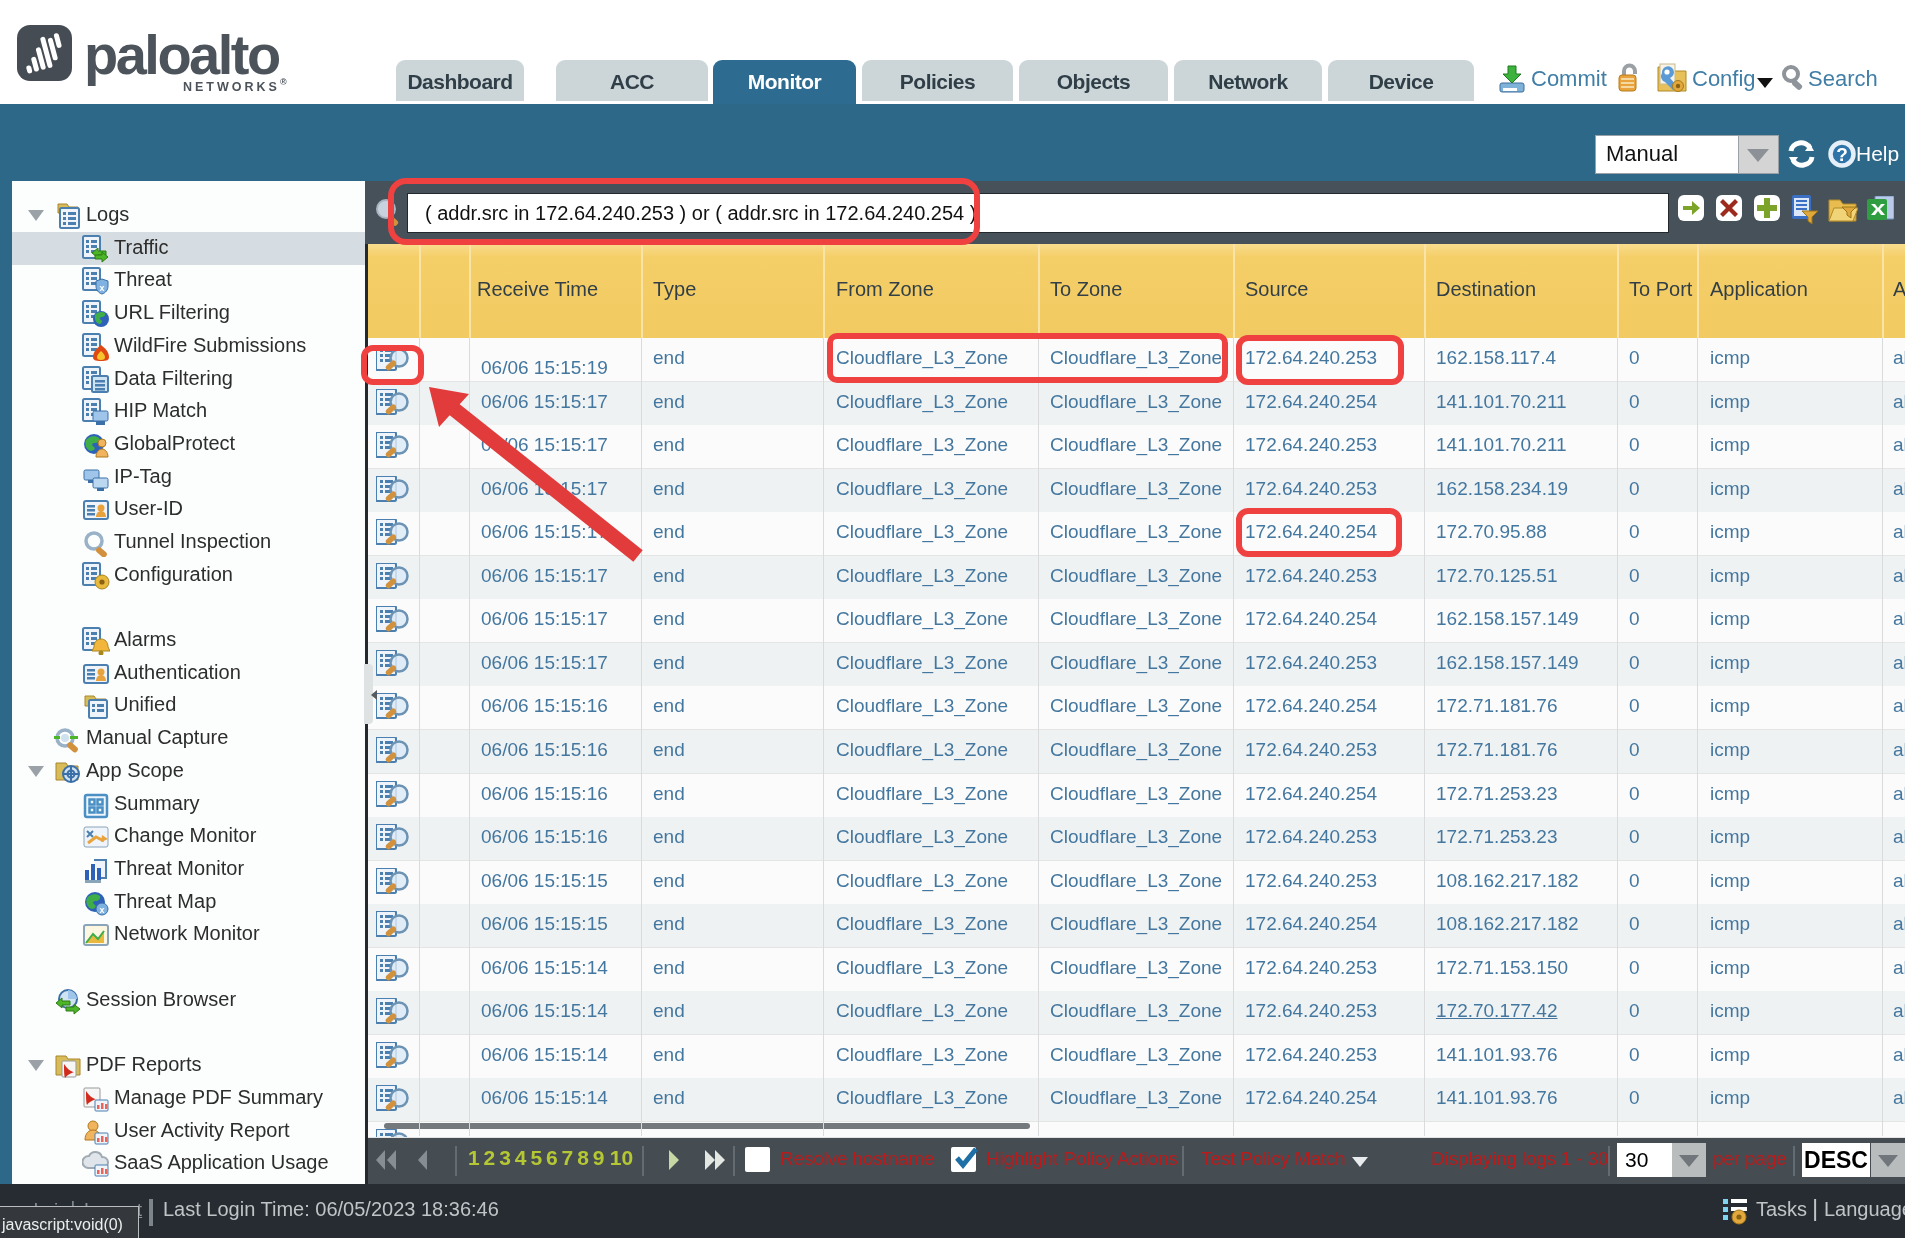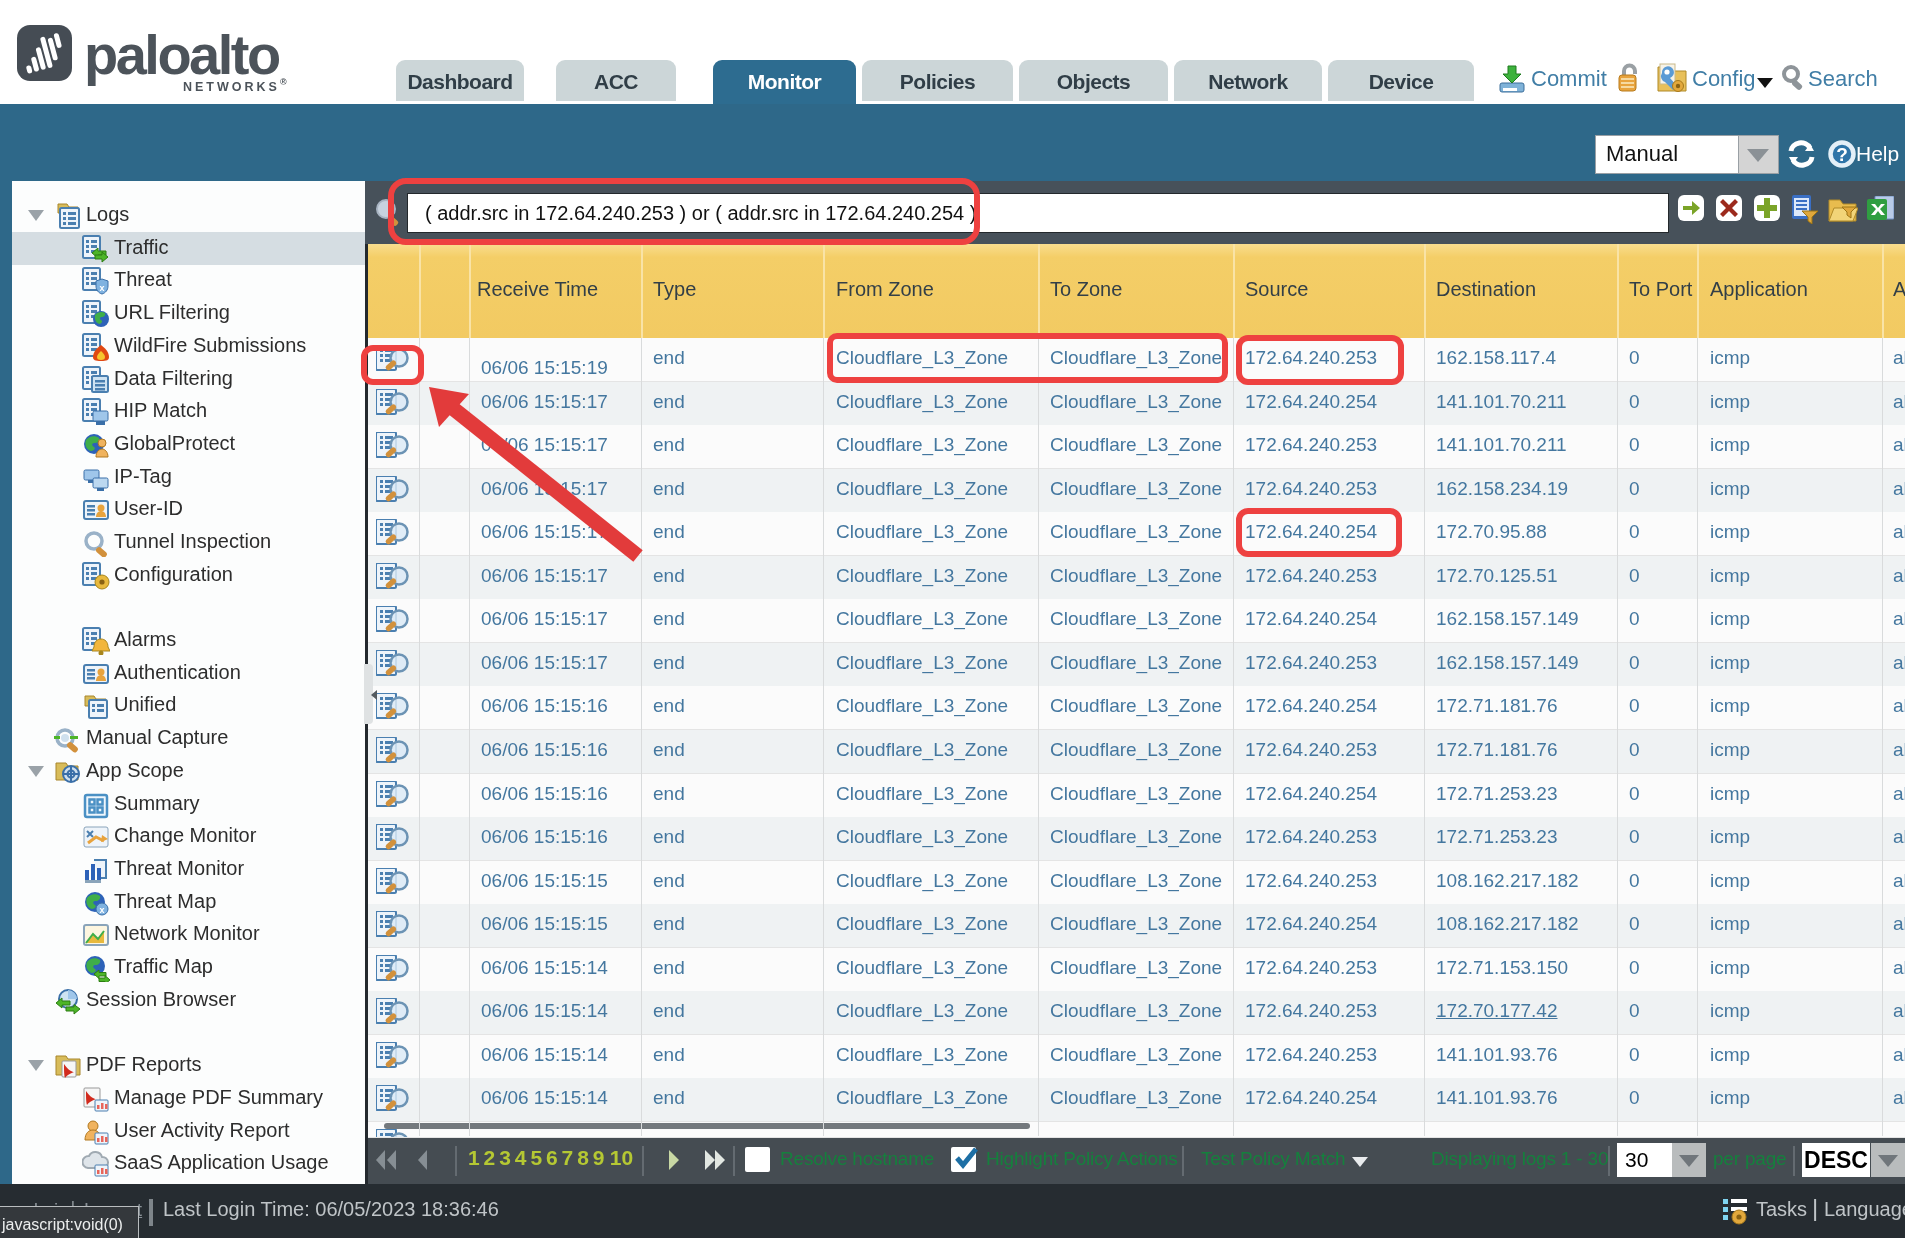--- a/index.html
+++ b/index.html
@@ -41,21 +41,21 @@
 .hsep{position:absolute;top:244px;width:2px;height:94px;background:#f9e3a6}
 .hlabel{position:absolute;top:278px;font-size:20px;color:#333f47}
 .trow{position:absolute;left:368px;width:1537px;height:43px;border-bottom:1px solid #e4e4e4}
 .todd{background:#fbfbfb}
 .teven{background:#eff2f3}
 .vsep{position:absolute;width:1px;background:#d9dbdc}
 .cell{position:absolute;font-size:19px;color:#44779f;white-space:nowrap}
 
 #pagebar{left:365px;top:1138px;width:1540px;height:46px;background:#454c52;border-left:3px solid #24292e}
 .pbsep{position:absolute;top:1146px;width:2px;height:30px;background:#646b71}
-.pbtxt{position:absolute;top:1148px;font-size:19px;color:#15803d;white-space:nowrap;letter-spacing:-0.2px}
+.pbtxt{position:absolute;top:1148px;font-size:19px;color:#b91c1c;white-space:nowrap;letter-spacing:-0.2px}
 .pgnum{position:absolute;top:1146px;font-size:21px;font-weight:bold;color:#b5c833}
 .cbox{position:absolute;top:1147px;width:25px;height:25px;background:#fff;border-radius:2px}
 .wsel{position:absolute;top:1143px;height:34px;background:#fff;font-size:21px;color:#000}
 .wbtn{position:absolute;top:1143px;width:34px;height:34px;background:#b9bcbd}
 .wbtn:after{content:"";position:absolute;left:7px;top:12px;border:10px solid transparent;
   border-top:12px solid #70767b;border-bottom:0}
 
 #statusbar{left:0;top:1184px;width:1905px;height:54px;background:#262c31}
 .stxt{position:absolute;font-size:20px;color:#bfc4c7;white-space:nowrap}
 #tooltip{left:0px;top:1206px;width:136px;height:32px;background:#34383c;
@@ -73,21 +73,21 @@
       <rect x="13" y="29" width="5" height="15" rx="2.5"></rect>
       <rect x="20" y="21" width="5" height="23" rx="2.5"></rect>
       <rect x="27" y="12" width="5" height="32" rx="2.5"></rect>
       <rect x="34" y="15" width="5" height="23" rx="2.5"></rect>
       <rect x="41" y="12" width="5" height="15" rx="2.5"></rect>
     </g>
   </svg>
 <div id="brand" class="abs">paloalto</div>
 <div id="networks" class="abs">NETWORKS<span style="font-size:9px;vertical-align:6px;letter-spacing:0">®</span></div>
 <div class="abs tab" style="left:396px;width:128px">Dashboard</div>
-<div class="abs tab" style="left:556px;width:120px">ACC</div>
+<div class="abs tab" style="left:556px;width:152px">ACC</div>
 <div class="abs tab sel" style="left:713px;width:143px">Monitor</div>
 <div class="abs tab" style="left:862px;width:151px">Policies</div>
 <div class="abs tab" style="left:1019px;width:149px">Objects</div>
 <div class="abs tab" style="left:1174px;width:148px">Network</div>
 <div class="abs tab" style="left:1328px;width:146px">Device</div>
 <svg class="abs" style="left:1497px;top:63px" width="30" height="32" viewBox="0 0 30 32">
 <rect x="3" y="20" width="24" height="9" rx="2" fill="#7fb2d8" stroke="#3c6f9b"></rect>
 <rect x="6" y="25" width="14" height="3" fill="#fff"></rect>
 <path d="M11 3 h8 v8 h5 l-9 9 -9 -9 h5 z" fill="#3db23d" stroke="#1e7a1e"></path>
   </svg>
@@ -406,29 +406,20 @@
       </svg>
 <div class="slab" style="left:102px">Threat Map</div>
 </div>
 <div class="srow" style="top:737px">
 <svg style="position:absolute;left:70px;top:3px" width="28" height="28" viewBox="0 0 28 28">
         <rect x="2" y="4" width="24" height="20" rx="2" fill="#fdf6e0" stroke="#8aa4ba" stroke-width="2"></rect>
         <path d="M4 22 l7 -9 5 5 6 -8 v12 z" fill="#e8b93d"></path>
         <path d="M4 22 l7 -9 5 5 6 -8" fill="none" stroke="#3fae49" stroke-width="2"></path>
       </svg>
 <div class="slab" style="left:102px">Network Monitor</div>
-</div>
-<div class="srow" style="top:770px">
-<svg style="position:absolute;left:70px;top:3px" width="28" height="28" viewBox="0 0 28 28">
-        <circle cx="13" cy="12" r="10" fill="#2d62b8"></circle>
-        <path d="M5 8 c3 -4 9 -5 13 -2 c1 3 -2 5 -4 5 c-3 0 -4 2 -1 4 c2 1 0 4 -3 4 c-4 -1 -7 -6 -5 -11 z" fill="#3fae49"></path>
-        <path d="M12 20 l5 -4 v2.5 h7 v3.5 h-7 v2.5 z" fill="#4db528" stroke="#2c7d12"></path>
-        <path d="M28 26 l-5 4 v-2.5 h-6 v-3.5 h6 v-2.5 z" fill="#4db528" stroke="#2c7d12"></path>
-      </svg>
-<div class="slab" style="left:102px">Traffic Map</div>
 </div>
 <div class="srow" style="top:803px">
 <svg style="position:absolute;left:42px;top:3px" width="28" height="28" viewBox="0 0 28 28">
         <circle cx="14" cy="12" r="9" fill="#cfe3f2" stroke="#3a6fa8" stroke-width="2"></circle>
         <path d="M14 3 a9 9 0 0 1 9 9 l-9 0 z" fill="#9fc6ea"></path>
         <path d="M2 16 l6 -5 v3 h8 v4 h-8 v3 z" fill="#4db528" stroke="#2c7d12"></path>
         <path d="M26 22 l-6 5 v-3 h-8 v-4 h8 v-2.5 z" fill="#4db528" stroke="#2c7d12"></path>
       </svg>
 <div class="slab" style="left:74px">Session Browser</div>
 </div>

